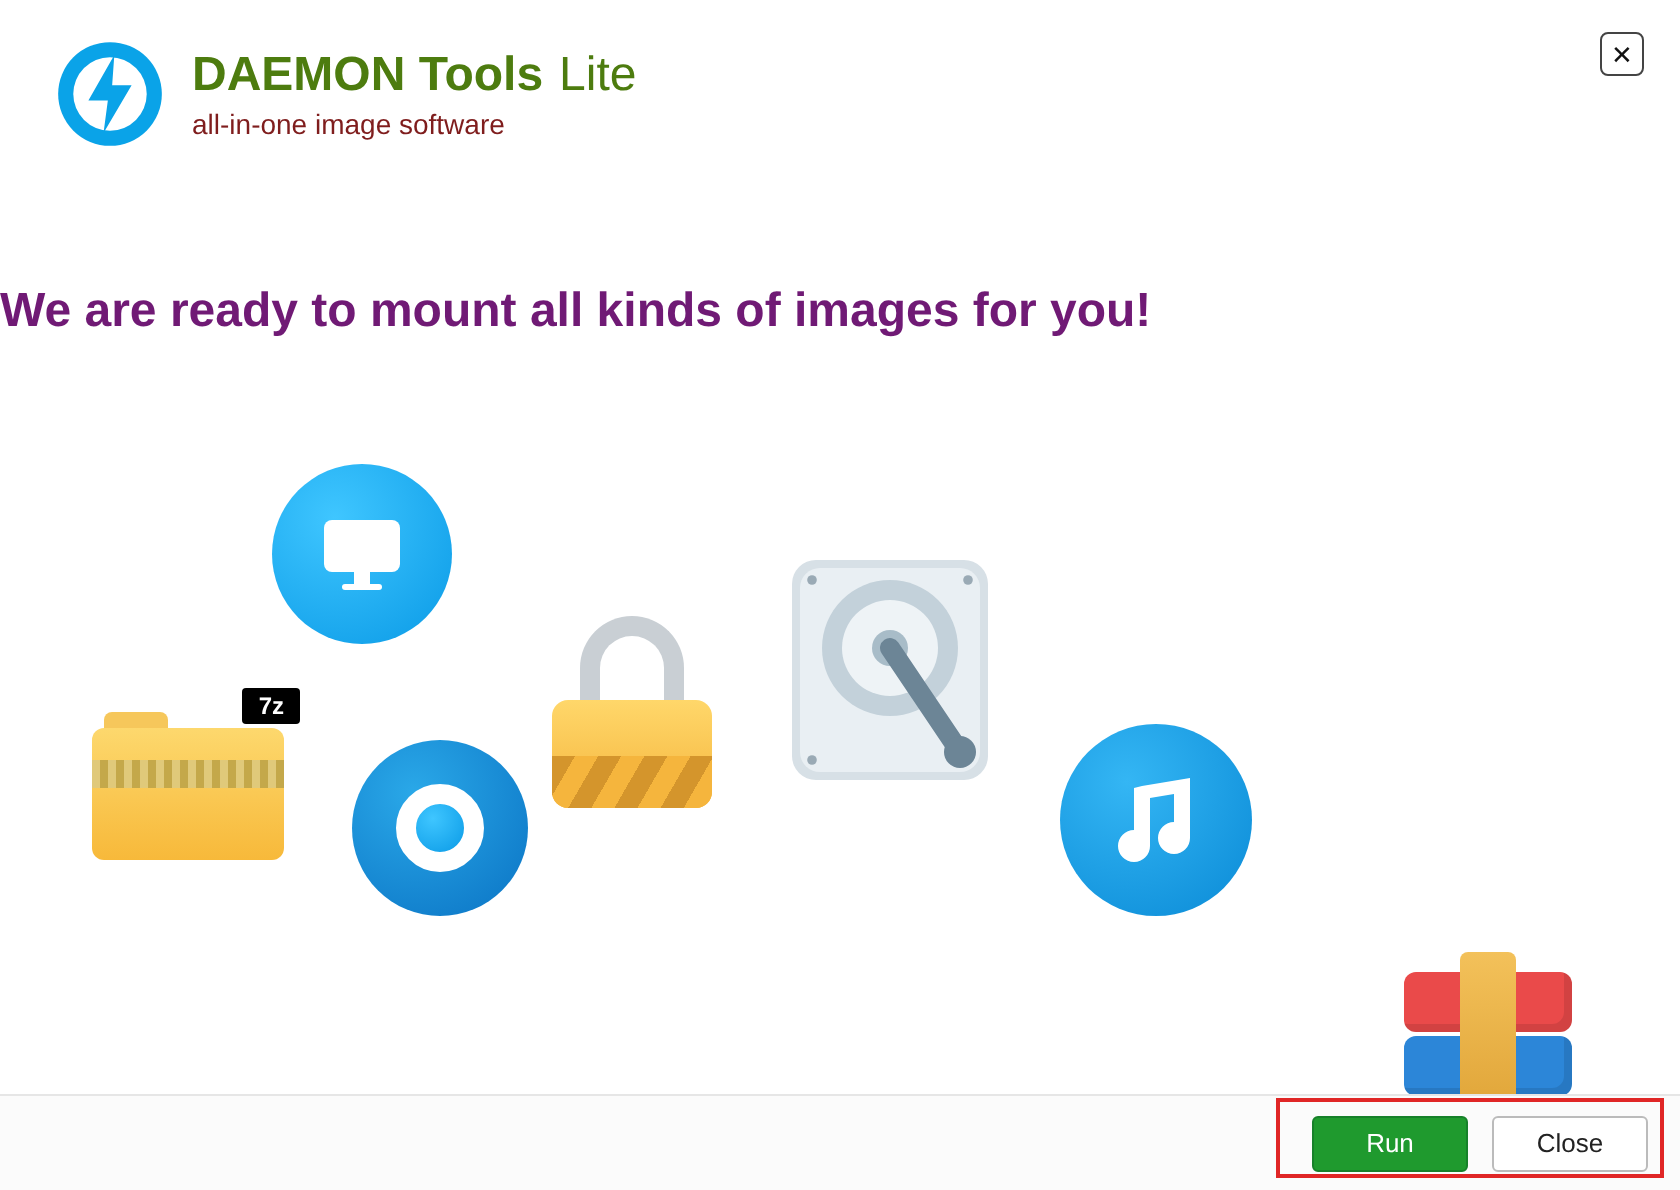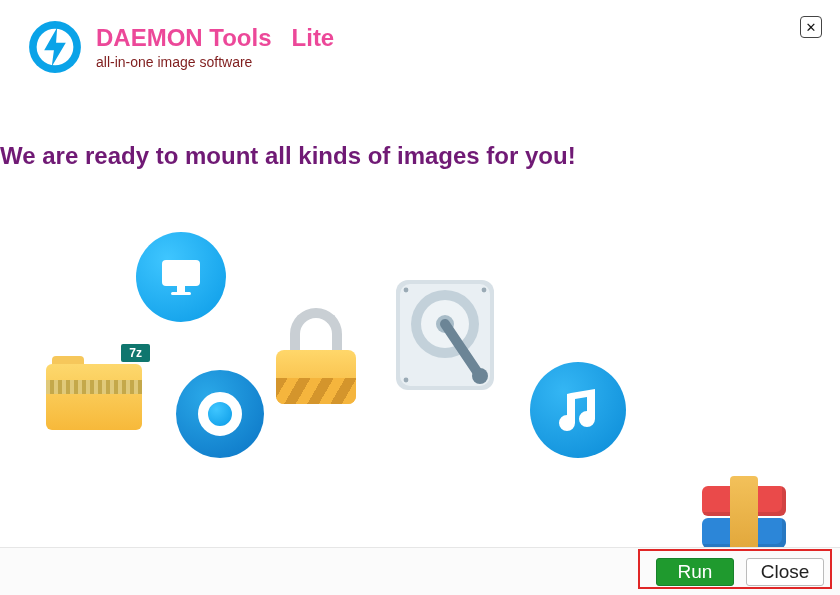--- a/index.html
+++ b/index.html
@@ -39,26 +39,26 @@
     gap: 14px;
     padding: 20px 0 0 28px;
   }
   .logo {
     width: 54px;
     height: 54px;
   }
   .title-block .title-row {
     display: flex;
     align-items: baseline;
-    gap: 20px;
+    gap: 8px;
     font-size: 24px;
-    color: #ec4899;
+    color: #4d7c0f;
   }
   .title-strong { font-weight: 700; }
-  .title-light { font-weight: 700; }
+  .title-light { font-weight: 400; }
   .subtitle {
     color: #7f1d1d;
     font-size: 14px;
     margin-top: 2px;
   }
   .headline {
     text-align: left;
     font-size: 24px;
     font-weight: 700;
     color: #701a75;
@@ -98,21 +98,21 @@
     top: 24px;
     left: 0;
     right: 0;
     height: 14px;
     background: repeating-linear-gradient(90deg,#e0c97a 0,#e0c97a 4px,#c4a84a 4px,#c4a84a 8px);
   }
   .folder .badge {
     position: absolute;
     top: -12px;
     right: -8px;
-    background: #0f766e;
+    background: #000000;
     color: #fff;
     font-size: 12px;
     font-weight: 700;
     padding: 2px 8px;
     border-radius: 2px;
   }
   .folder-yellow .tab { background: #f6c75b; }
   .folder-yellow .body { background: linear-gradient(#fdd86d,#f7b93a); }
   .circle {
     border-radius: 50%;
@@ -175,21 +175,21 @@
     display:flex;
     justify-content:flex-end;
     align-items:center;
     gap:12px;
     padding-right:16px;
   }
   .btn {
     min-width:78px;
     height:28px;
     border-radius:3px;
-    font-size:19px;
+    font-size:13px;
     display:flex; align-items:center; justify-content:center;
     cursor:pointer;
   }
   .btn-run { background:#1f9a2e; color:#fff; border:1px solid #17812a; }
   .btn-close { background:#fff; color:#222; border:1px solid #bbb;text-align:center; }
   .footer-highlight {
     position:absolute; right:8px; bottom:6px;
     width:194px; height:40px;
     border:2px solid #e02626; pointer-events:none;
   }

